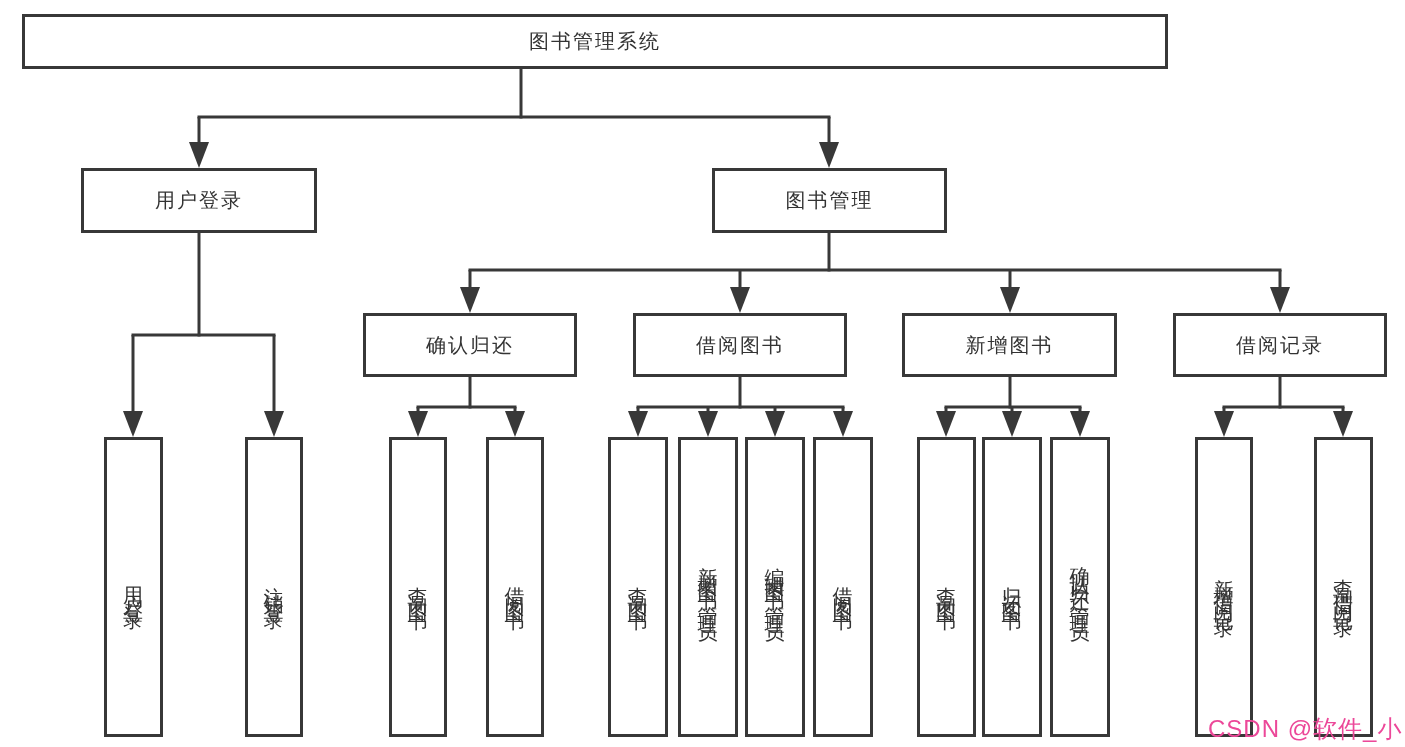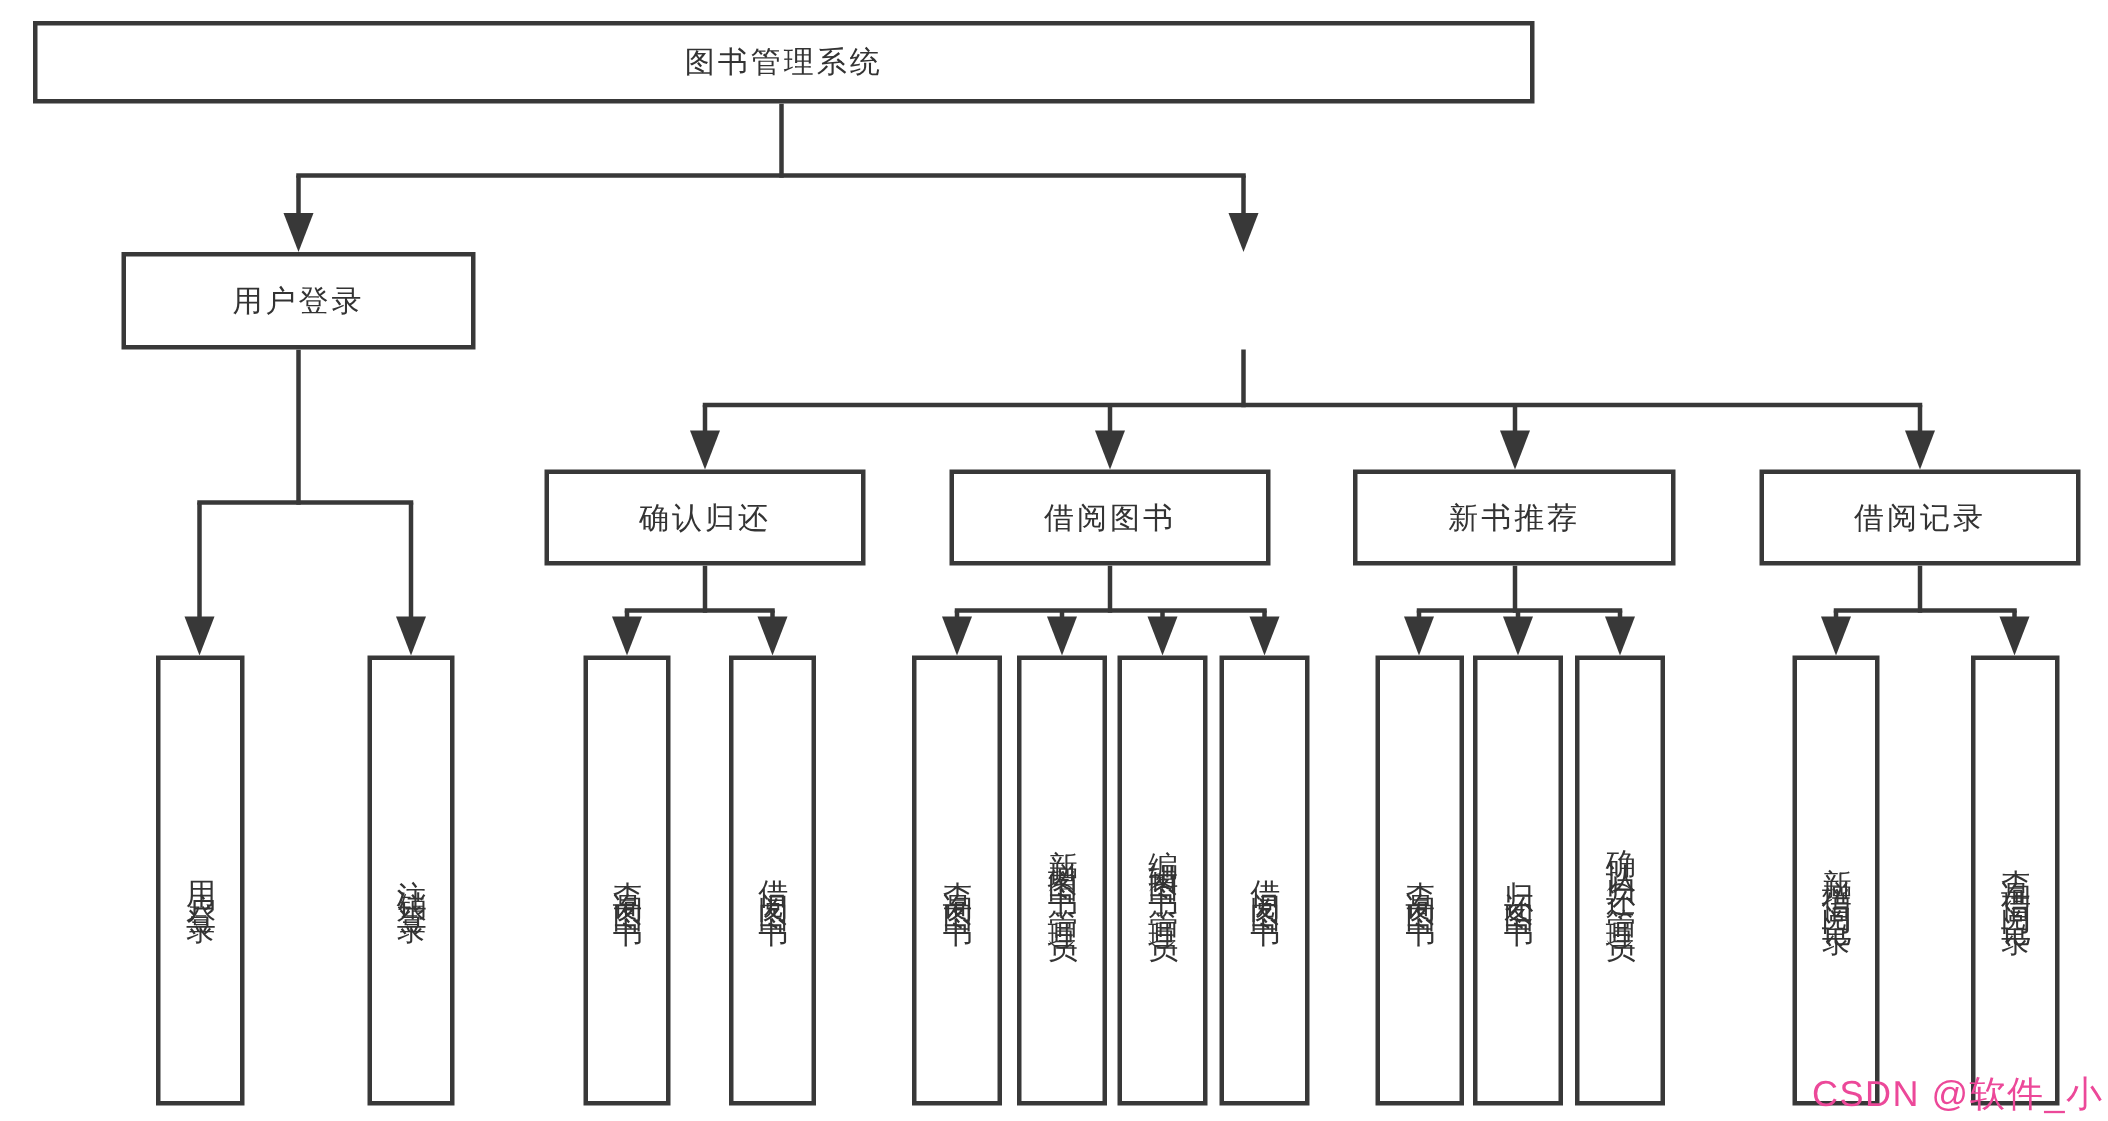--- a/index.html
+++ b/index.html
@@ -99,27 +99,28 @@
     <g>
       <line x1="1280" y1="377" x2="1280" y2="408.5"></line>
       <line x1="1222.5" y1="407" x2="1344.5" y2="407"></line>
       <line x1="1224" y1="407" x2="1224" y2="417"></line>
       <polygon points="1214,411 1234,411 1224,437"></polygon>
       <line x1="1343" y1="407" x2="1343" y2="417"></line>
       <polygon points="1333,411 1353,411 1343,437"></polygon>
     </g>
   </svg>
 
-  <div class="node" style="left:22px;top:14px;width:1001px;height:55px">图书管理系统</div>
+  <div class="node" style="left:22px;top:14px;width:1146px;height:55px">图书管理系统</div>
 
   <div class="node" style="left:81px;top:168px;width:236px;height:65px">用户登录</div>
+  <div class="node" style="left:712px;top:168px;width:235px;height:65px">图书管理</div>
 
   <div class="node" style="left:363px;top:313px;width:214px;height:64px">确认归还</div>
   <div class="node" style="left:633px;top:313px;width:214px;height:64px">借阅图书</div>
-  <div class="node" style="left:902px;top:313px;width:215px;height:64px">新书推荐</div>
+  <div class="node" style="left:902px;top:313px;width:215px;height:64px">新增图书</div>
   <div class="node" style="left:1173px;top:313px;width:214px;height:64px">借阅记录</div>
 
   <div class="node v-node" style="left:104px;top:437px;width:59px;height:300px">用户登录</div>
   <div class="node v-node" style="left:245px;top:437px;width:58px;height:300px">注销登录</div>
 
   <div class="node v-node" style="left:389px;top:437px;width:58px;height:300px">查询图书</div>
   <div class="node v-node" style="left:486px;top:437px;width:58px;height:300px">借阅图书</div>
 
   <div class="node v-node" style="left:608px;top:437px;width:60px;height:300px">查询图书</div>
   <div class="node v-node" style="left:678px;top:437px;width:60px;height:300px">新增图书（管理员）</div>

